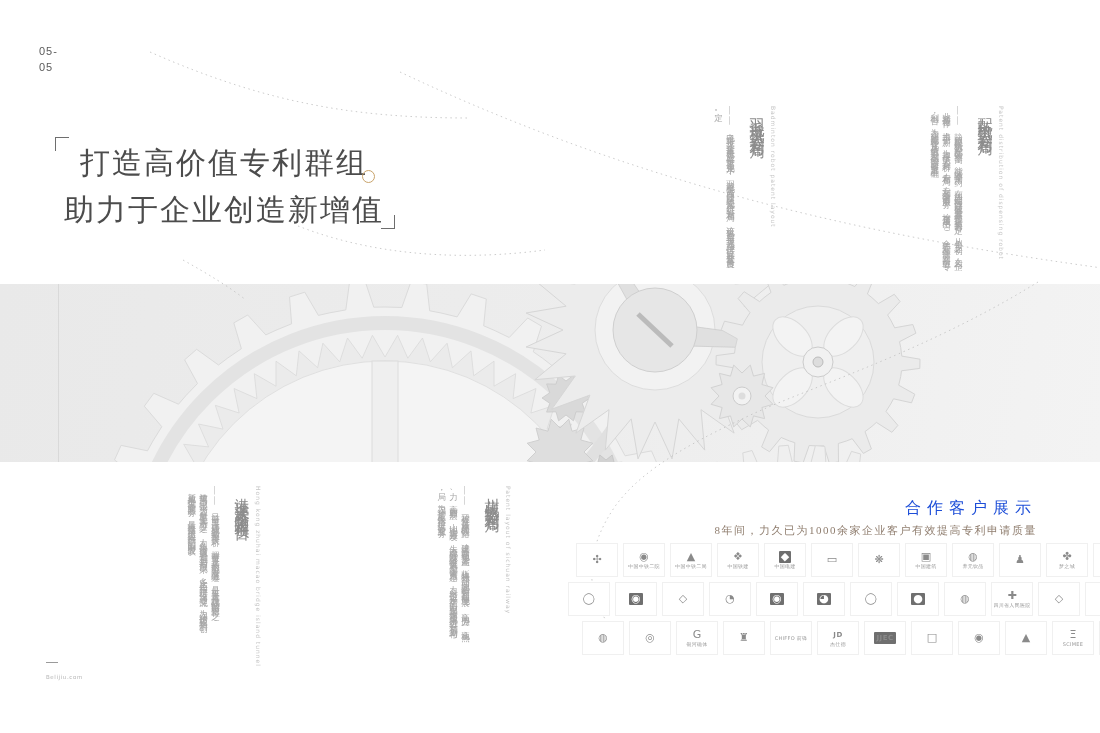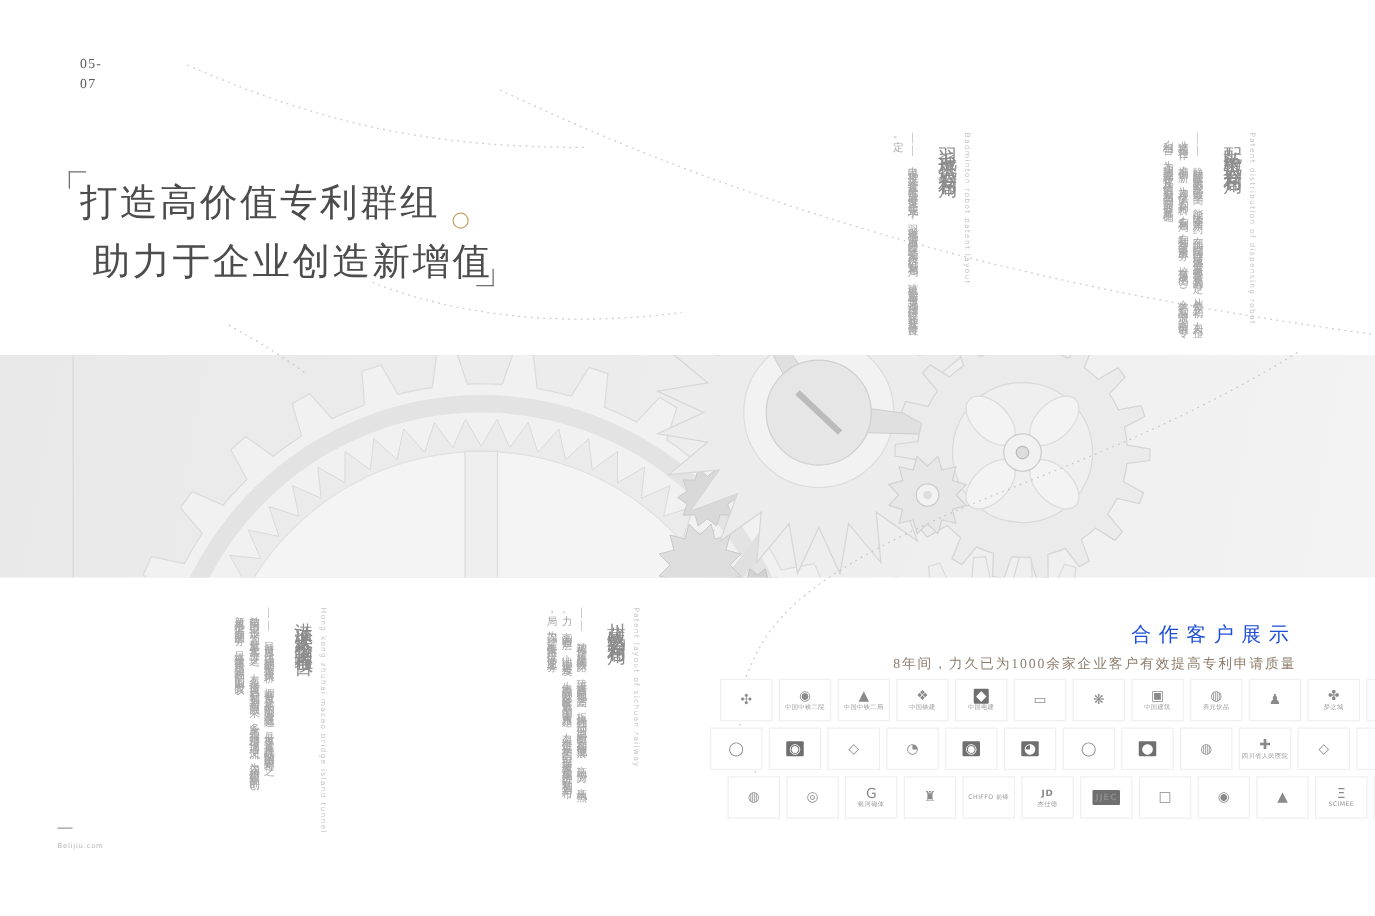--- a/index.html
+++ b/index.html
@@ -1,24 +1,24 @@
 <!DOCTYPE html>
 <html><head>
 <meta charset="utf-8">
 <style>
   html,body{margin:0;padding:0;background:#ffffff;}
   #page{position:relative;width:1100px;height:733px;background:#ffffff;overflow:hidden;
         font-family:"Liberation Serif","DejaVu Serif",serif;}
   
-  .page-num{position:absolute;left:64px;top:44px;font-size:11px;color:#5a5a5a;
-            letter-spacing:1px;line-height:1.45;font-family:Liberation Serif, serif;}
+  .page-num{position:absolute;left:39px;top:44px;font-size:11px;color:#5a5a5a;
+            letter-spacing:1px;line-height:1.45;font-family:Liberation Sans, sans-serif;}
   
   .headline{position:absolute;left:64px;top:140px;font-size:30px;color:#4c4c4c;
-            letter-spacing:2px;line-height:1.55;white-space:nowrap;}
-  .headline .l2{margin-left:10px;}
+            letter-spacing:2px;line-height:1.55;white-space:nowrap;text-align:center;}
+  .headline .l2{}
   .bracket{position:absolute;width:13px;height:13px;}
   .bracket.open{left:55px;top:137px;border-left:1.5px solid #6e6e6e;border-top:1.5px solid #6e6e6e;}
   .bracket.close{left:381px;top:215px;border-right:1.5px solid #6e6e6e;border-bottom:1.5px solid #6e6e6e;}
   .accent-circle{position:absolute;left:362px;top:170px;width:11px;height:11px;border-radius:50%;
                  border:1px solid #c9a36a;}
   
   .v-article{position:absolute;writing-mode:vertical-rl;}
   .v-eng{font-size:6px;color:#c6c6c6;letter-spacing:1px;margin-left:4px;
          font-family:"DejaVu Sans",sans-serif;}
   .v-title{font-size:15px;color:#8c8c8c;letter-spacing:3px;line-height:1.2;margin-left:12px;margin-right:4px;font-weight:normal;}
@@ -60,21 +60,21 @@
   .footer-site{position:absolute;left:46px;top:674px;font-size:5.5px;color:#b5b5b5;
                letter-spacing:0.6px;font-family:"DejaVu Sans",sans-serif;}
 </style>
 </head>
 <body>
 
 <div id="page">
 
   <div class="page-num">
     <div>05-</div>
-    <div>07</div>
+    <div>05</div>
   </div>
 
   <div class="band">
     <div class="band-divider"></div>
   </div>
 
   <svg id="gfx" viewBox="0 0 1100 733">
     <defs>
         <clipPath id="bandclip">
           <rect x="0" y="284" width="1100" height="178"></rect>

